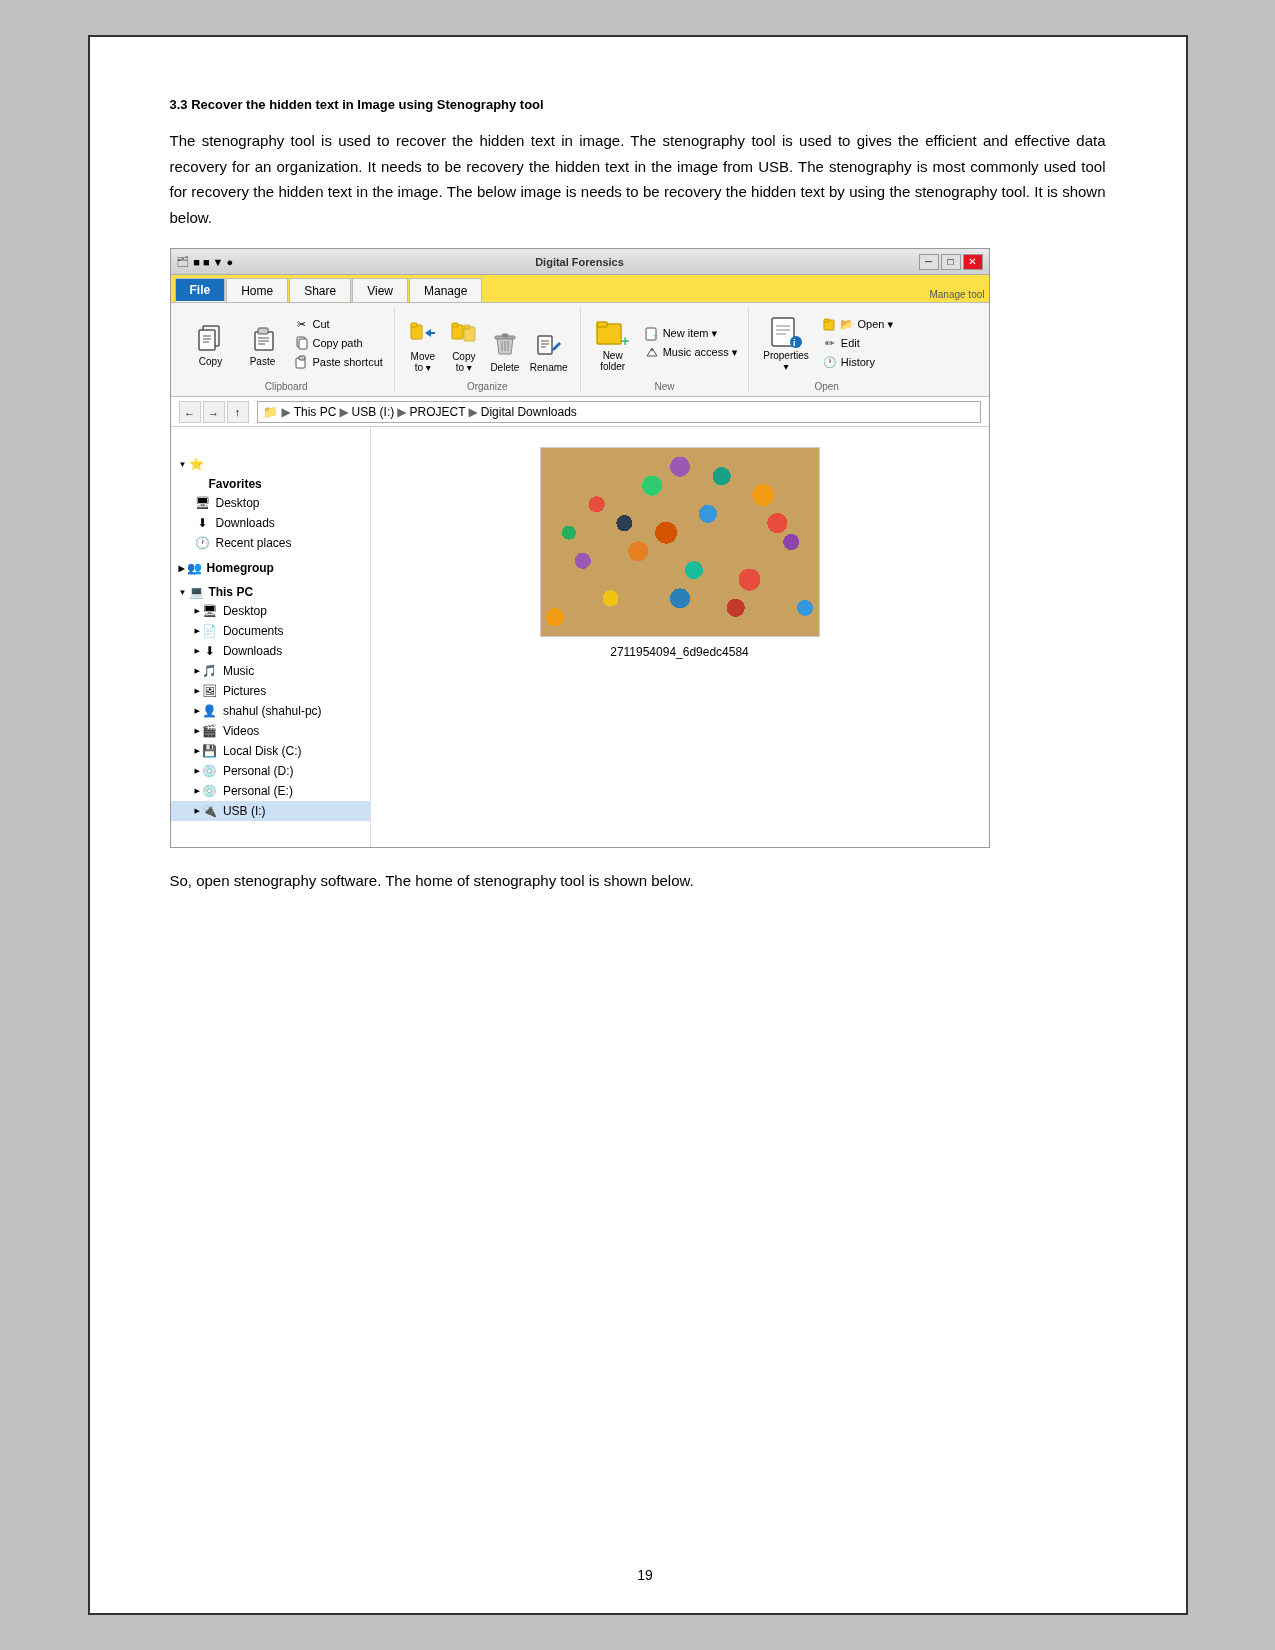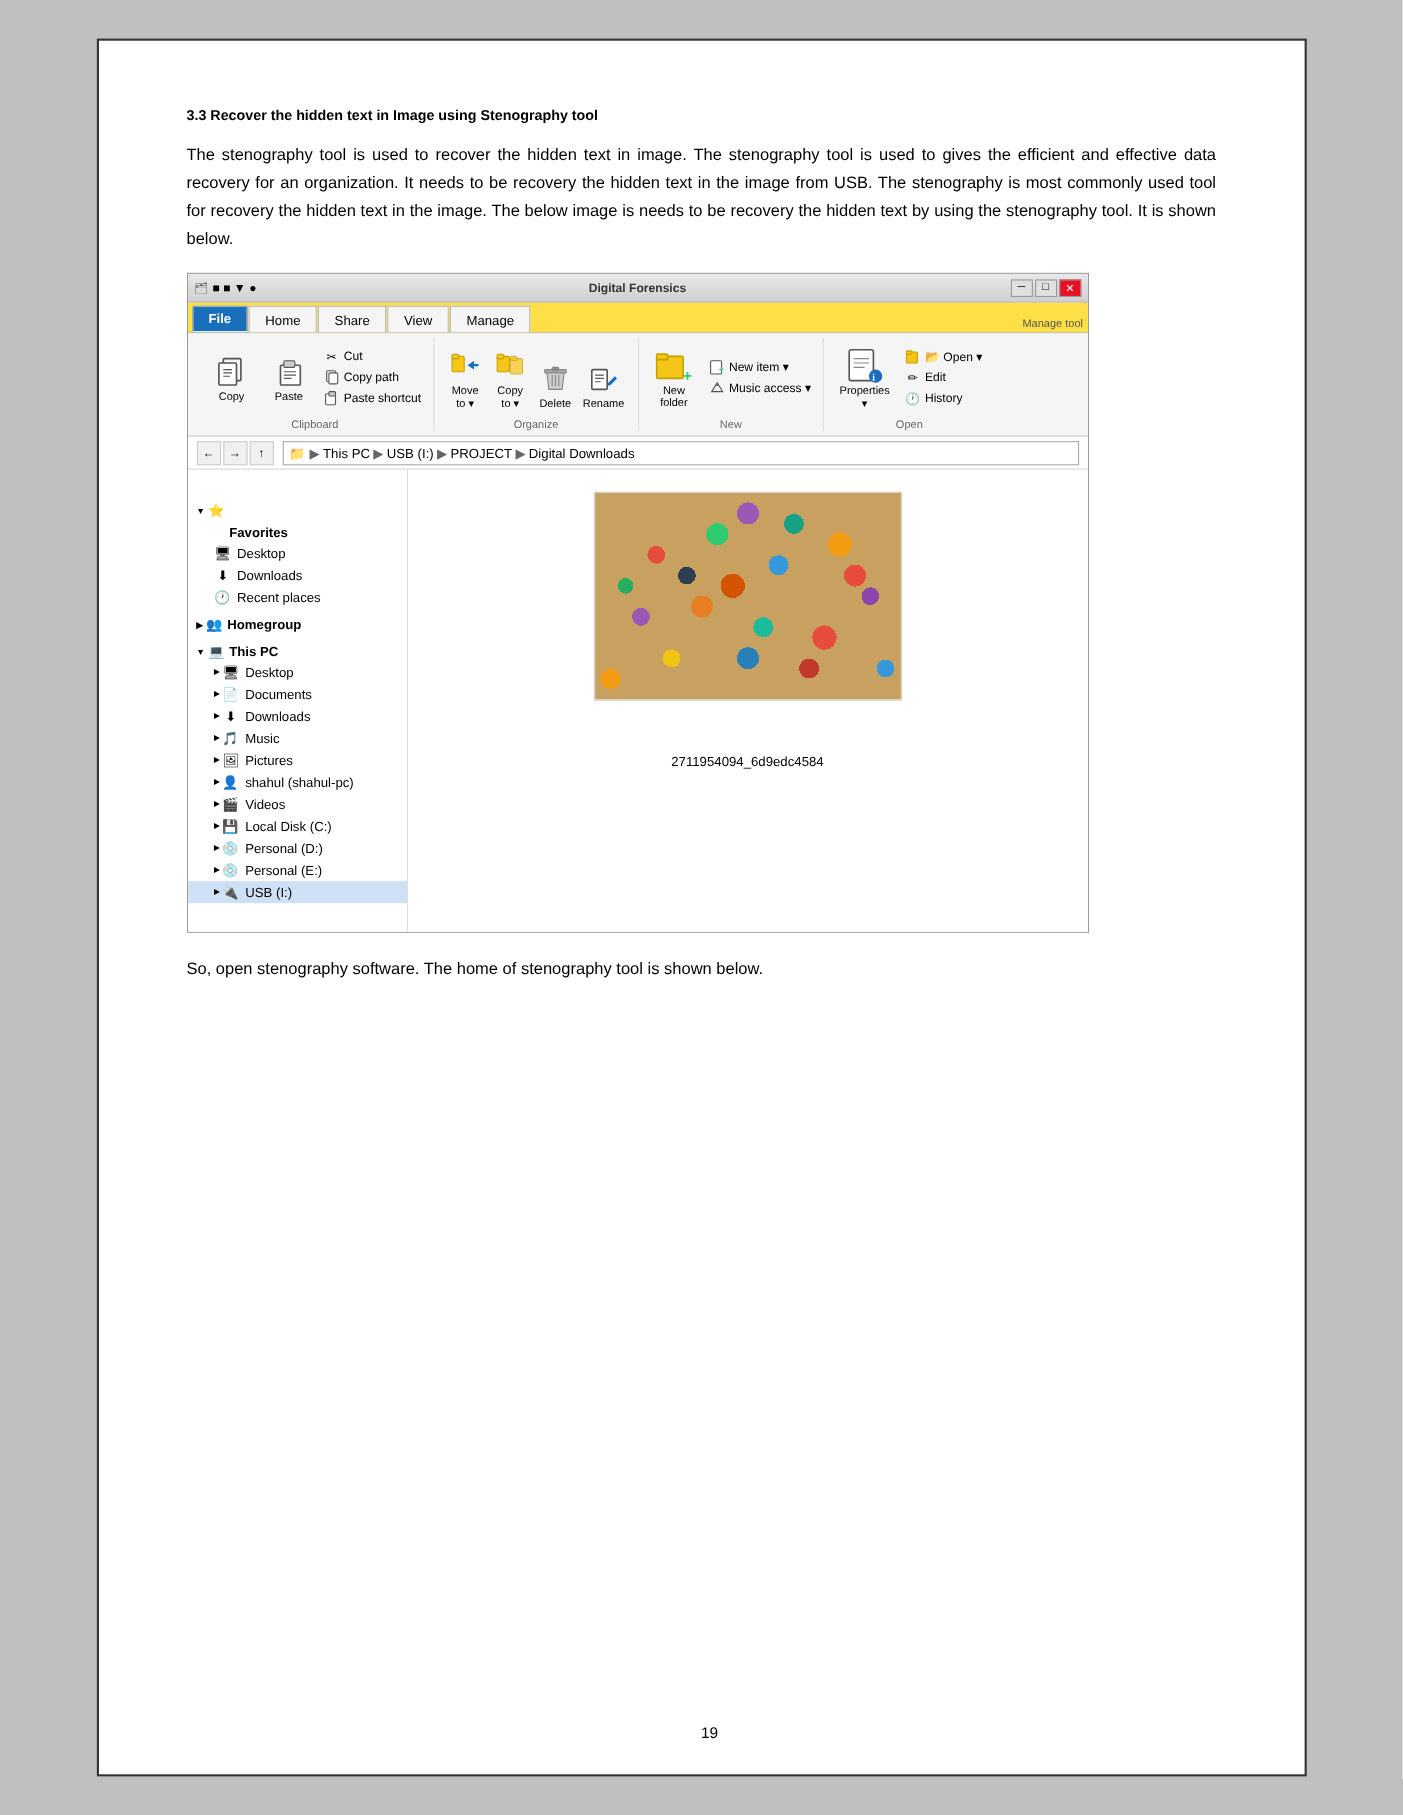--- a/index.html
+++ b/index.html
@@ -307,21 +307,20 @@
       background: #fff;
       padding: 20px;
       display: flex;
       flex-direction: column;
       align-items: center;
     }
     .file-image-container {
       display: flex;
       flex-direction: column;
       align-items: center;
-      gap: 40px;
     }
     .marble-image {
       width: 280px;
       height: 190px;
       border: 1px solid #ccc;
       position: relative;
       overflow: hidden;
     }
     .image-caption {
       font-size: 12px;

